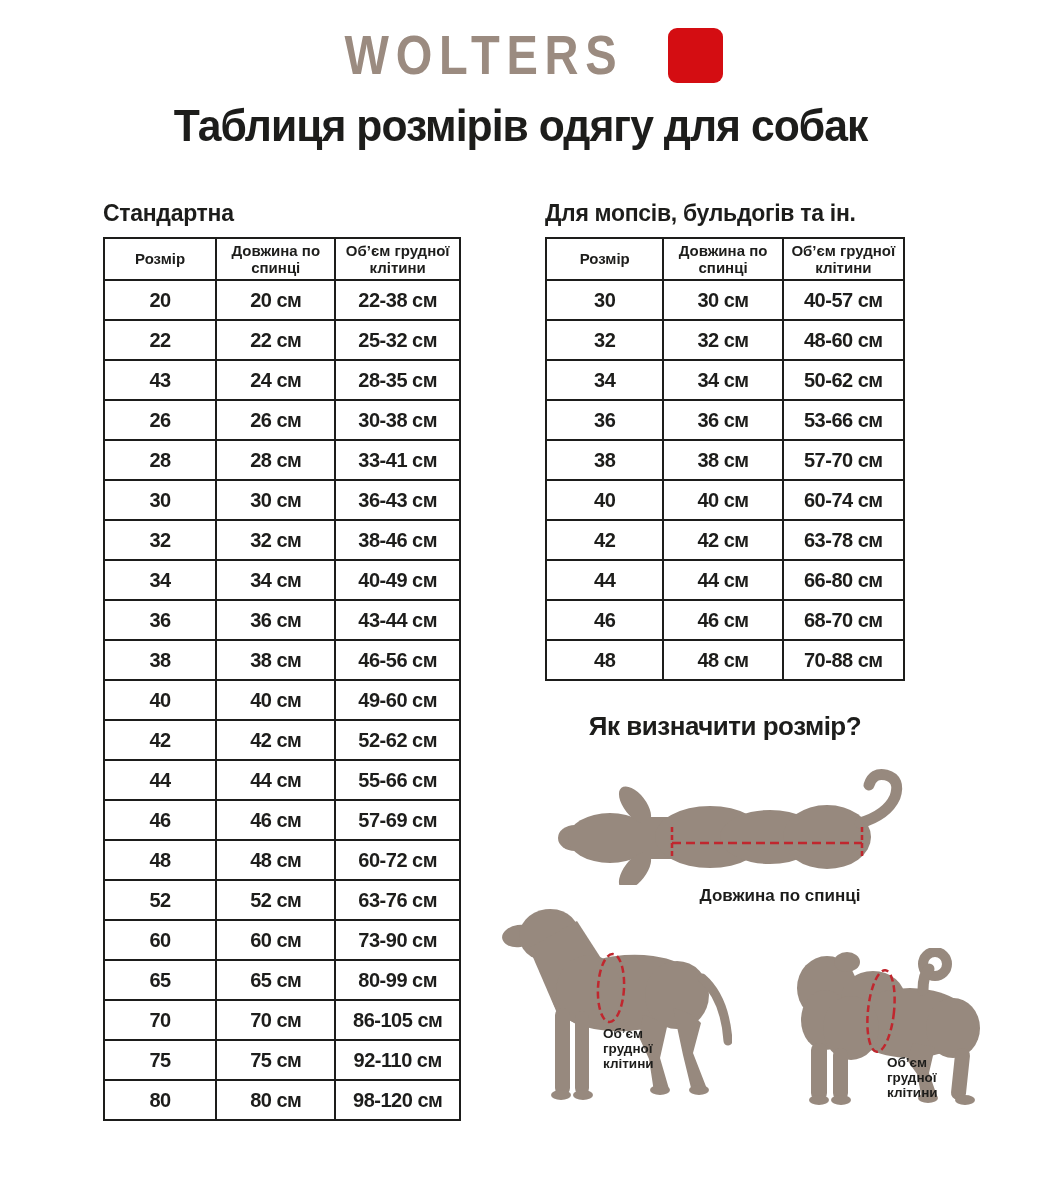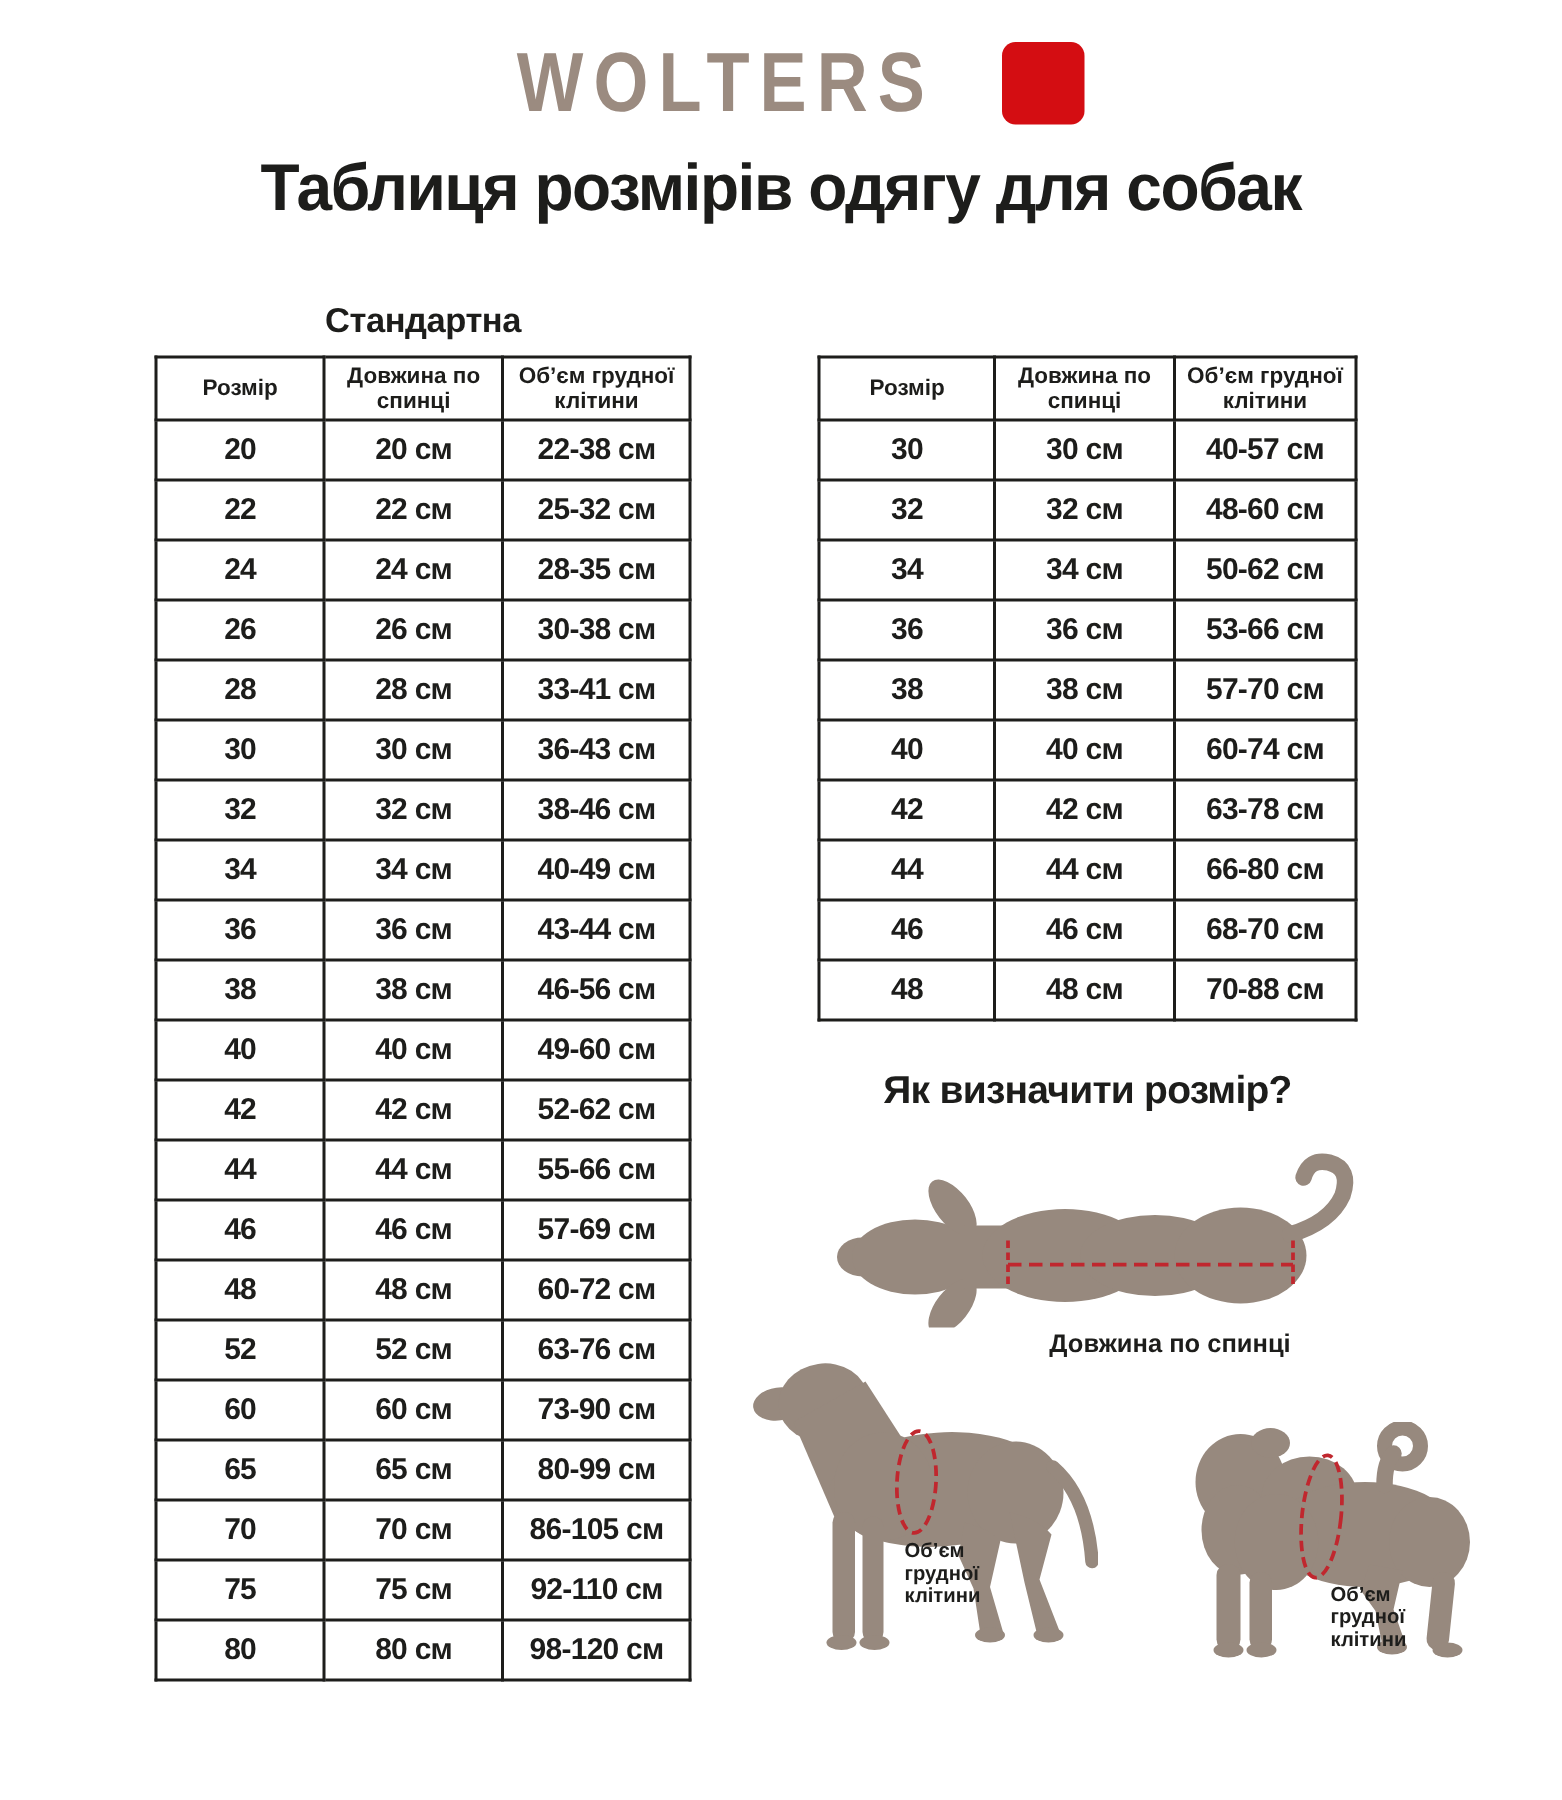--- a/index.html
+++ b/index.html
@@ -29,21 +29,21 @@
   }
   .page-title {
     position: absolute; top: 101px; left: 0; width: 100%;
     margin: 0; text-align: center;
     font-size: 44px; font-weight: 700; letter-spacing: -1px;
     transform: scaleX(0.97);
   }
 
   
   .section-title {
-    position: absolute; top: 200px; margin: 0; text-align: center;
+    position: absolute; top: 200px; margin: 0; text-align: left;
     font-size: 23px; font-weight: 700; letter-spacing: -0.3px;
   }
   .section-title.std { left: 103px; width: 358px; }
   .section-title.pug { left: 545px; width: 360px; }
 
   .size-table { position: absolute; top: 237px; border-collapse: collapse; table-layout: fixed; }
   .size-table.std { left: 103px; width: 358px; }
   .size-table.pug { left: 545px; width: 360px; }
   .size-table th, .size-table td {
     border: 2px solid #1d1d1b; text-align: center; vertical-align: middle;
@@ -108,21 +108,21 @@
           <td>20</td>
           <td>20 см</td>
           <td>22-38 см</td>
         </tr>
         <tr>
           <td>22</td>
           <td>22 см</td>
           <td>25-32 см</td>
         </tr>
         <tr>
-          <td>24</td>
+          <td>43</td>
           <td>24 см</td>
           <td>28-35 см</td>
         </tr>
         <tr>
           <td>26</td>
           <td>26 см</td>
           <td>30-38 см</td>
         </tr>
         <tr>
           <td>28</td>
@@ -205,20 +205,21 @@
           <td>92-110 см</td>
         </tr>
         <tr>
           <td>80</td>
           <td>80 см</td>
           <td>98-120 см</td>
         </tr>
       </tbody>
   </table>
 
+  <h2 class="section-title pug">Для мопсів, бульдогів та ін.</h2>
   <table class="size-table pug">
     <colgroup>
         <col style="width:32.8%">
         <col style="width:33.3%">
         <col style="width:33.9%">
       </colgroup>
     <thead>
         <tr>
           <th>Розмір</th>
           <th>Довжина по спинці</th>

